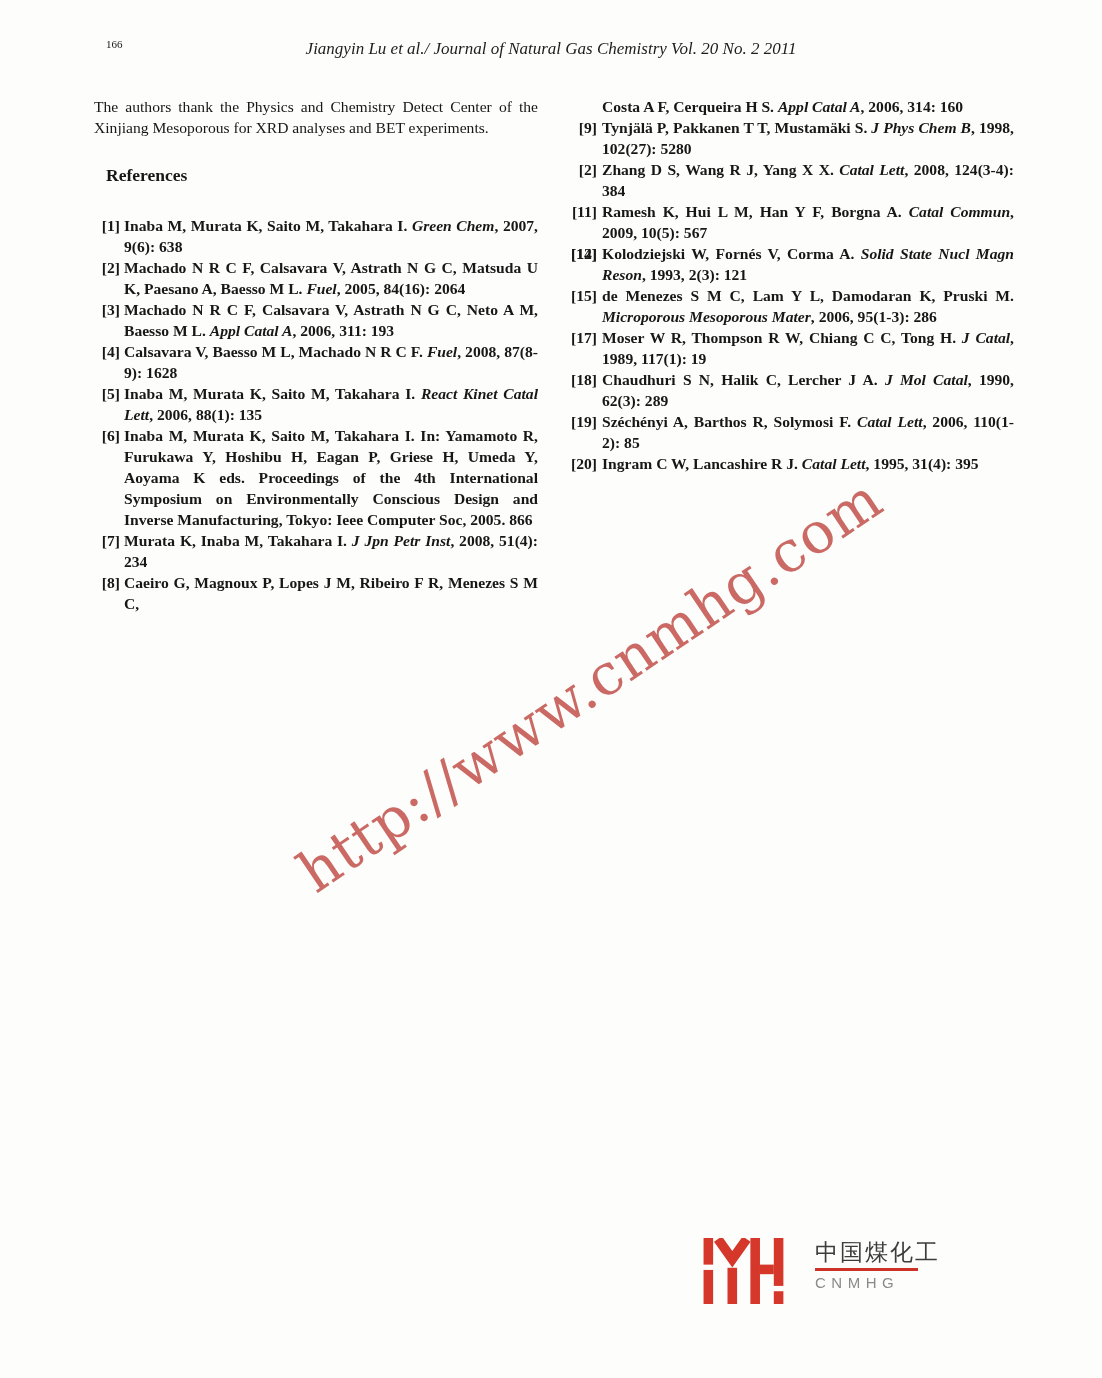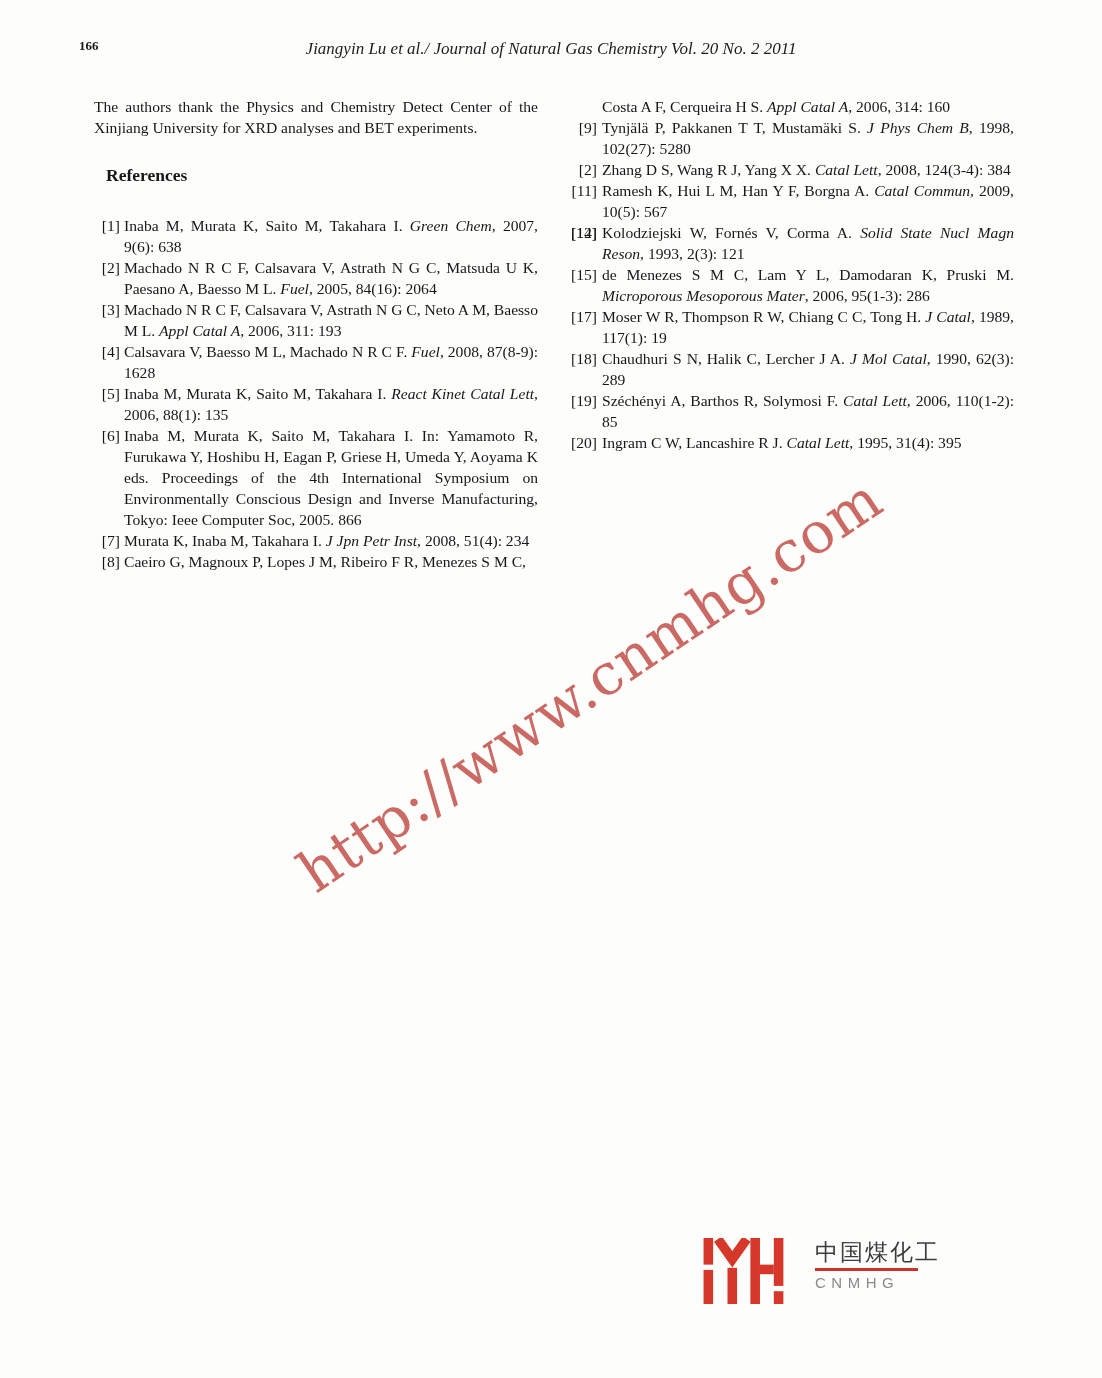--- a/index.html
+++ b/index.html
@@ -1,30 +1,30 @@
 <!DOCTYPE html>
 <html><head>
 <meta charset="utf-8">
 <style>
   html,body{margin:0;padding:0;background:#ffffff;}
   .page{
     position:relative;width:1102px;height:1378px;background:#fdfdfc;
     overflow:hidden;font-family:"Liberation Serif","DejaVu Serif",serif;color:#171717;
   }
-  .page-number{position:absolute;left:79px;top:38px;font-size:13px;font-weight:bold;}
+  .page-number{position:absolute;left:106px;top:38px;font-size:11px;}
   .running-title{
     position:absolute;left:0;right:0;top:39px;text-align:center;
     font-style:italic;font-size:17px;color:#1d1d1d;
   }
   .col{position:absolute;top:96px;text-align:justify;font-size:15.6px;line-height:21px;}
   .col-left{left:94px;width:444px;}
   .col-right{left:568px;width:446px;}
   .ack{margin:0;}
   .refs-heading{font-size:17.5px;font-weight:bold;margin:27px 0 0 12px;text-align:left;}
-  .ref-list{list-style:none;margin:29px 0 0 0;padding:0;}
+  .ref-list{list-style:none;margin:29px 0 0 0;padding:0;font-weight:bold;}
   .col-right .ref-list{margin-top:0;}
   .ref{position:relative;padding-left:30px;}
   .ref-label{position:absolute;left:0;top:0;width:26px;text-align:right;}
   .col-right .ref{padding-left:34px;}
   .col-right .ref-label{width:29px;}
   .watermark{
     position:absolute;left:245px;top:652px;width:690px;text-align:center;
     transform:rotate(-34deg);font-size:57px;letter-spacing:1px;white-space:nowrap;
     font-family:"DejaVu Serif","Liberation Serif",serif;color:rgba(193,77,70,0.85);
   }
@@ -43,21 +43,21 @@
 </style>
 </head>
 <body>
 
 <div class="page">
 
   <div class="page-number">166</div>
   <div class="running-title">Jiangyin Lu et al./ Journal of Natural Gas Chemistry Vol. 20 No. 2 2011</div>
 
   <div class="col col-left">
-    <p class="ack">The authors thank the Physics and Chemistry Detect Center of the Xinjiang University for XRD analyses and BET experiments.</p>
+    <p class="ack">The authors thank the Physics and Chemistry Detect Center of the Xinjiang Mesoporous for XRD analyses and BET experiments.</p>
     <h2 class="refs-heading">References</h2>
     <ol class="ref-list" id="ref-list-left">
         <li class="ref">
     <span class="ref-label">[1]</span>
     <span class="ref-text">Inaba M, Murata K, Saito M, Takahara I. <i>Green Chem</i>, 2007, 9(6): 638</span>
   </li>
         <li class="ref">
     <span class="ref-label">[2]</span>
     <span class="ref-text">Machado N R C F, Calsavara V, Astrath N G C, Matsuda U K, Paesano A, Baesso M L. <i>Fuel</i>, 2005, 84(16): 2064</span>
   </li>

